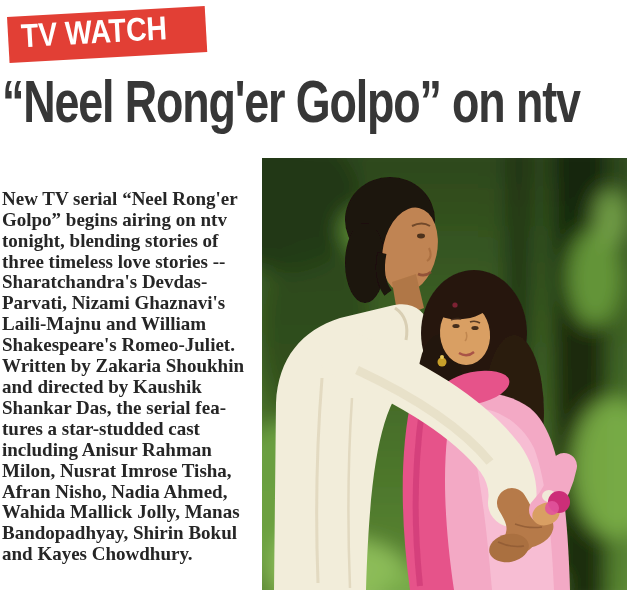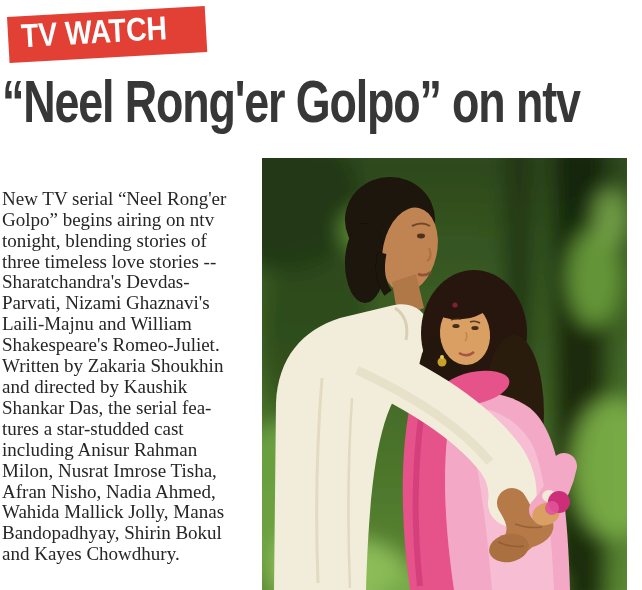--- a/index.html
+++ b/index.html
@@ -58,21 +58,21 @@
   .article {
     position: absolute;
     left: 2px;
     top: 147px;
     width: 270px;
     color: #262626;
     font-size: 19px;
     line-height: 20.9px;
     white-space: pre;
   }
-  .article p { margin: 0; white-space: pre; }
+  .article p { margin: 0; white-space: pre; font-weight: bold; }
 
   
   .photo {
     position: absolute;
     left: 262px;
     top: 158px;
     width: 365px;
     height: 432px;
     overflow: hidden;
   }

